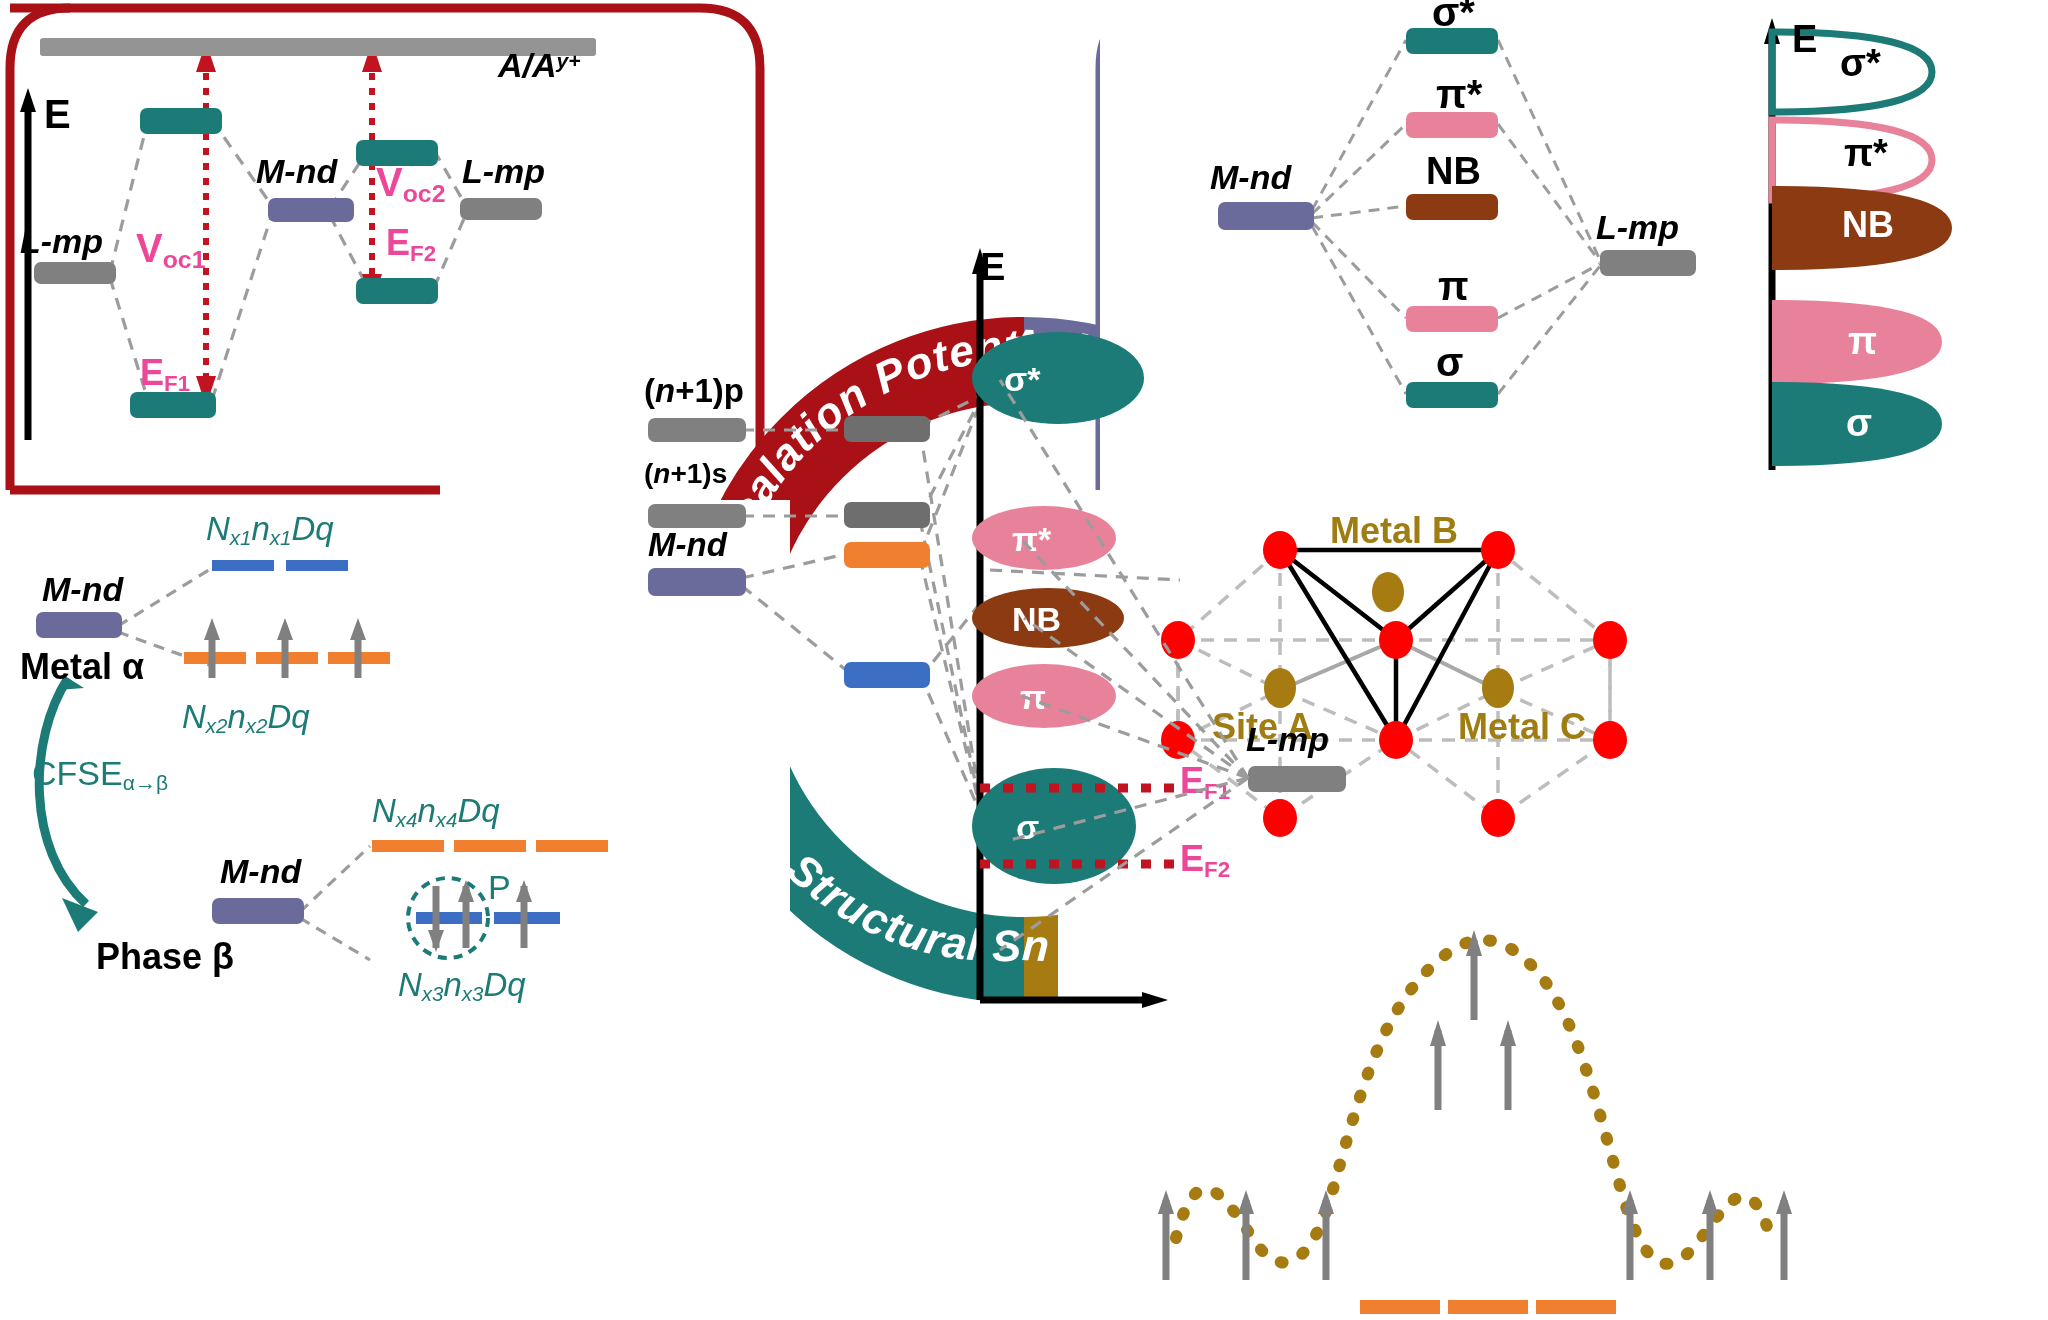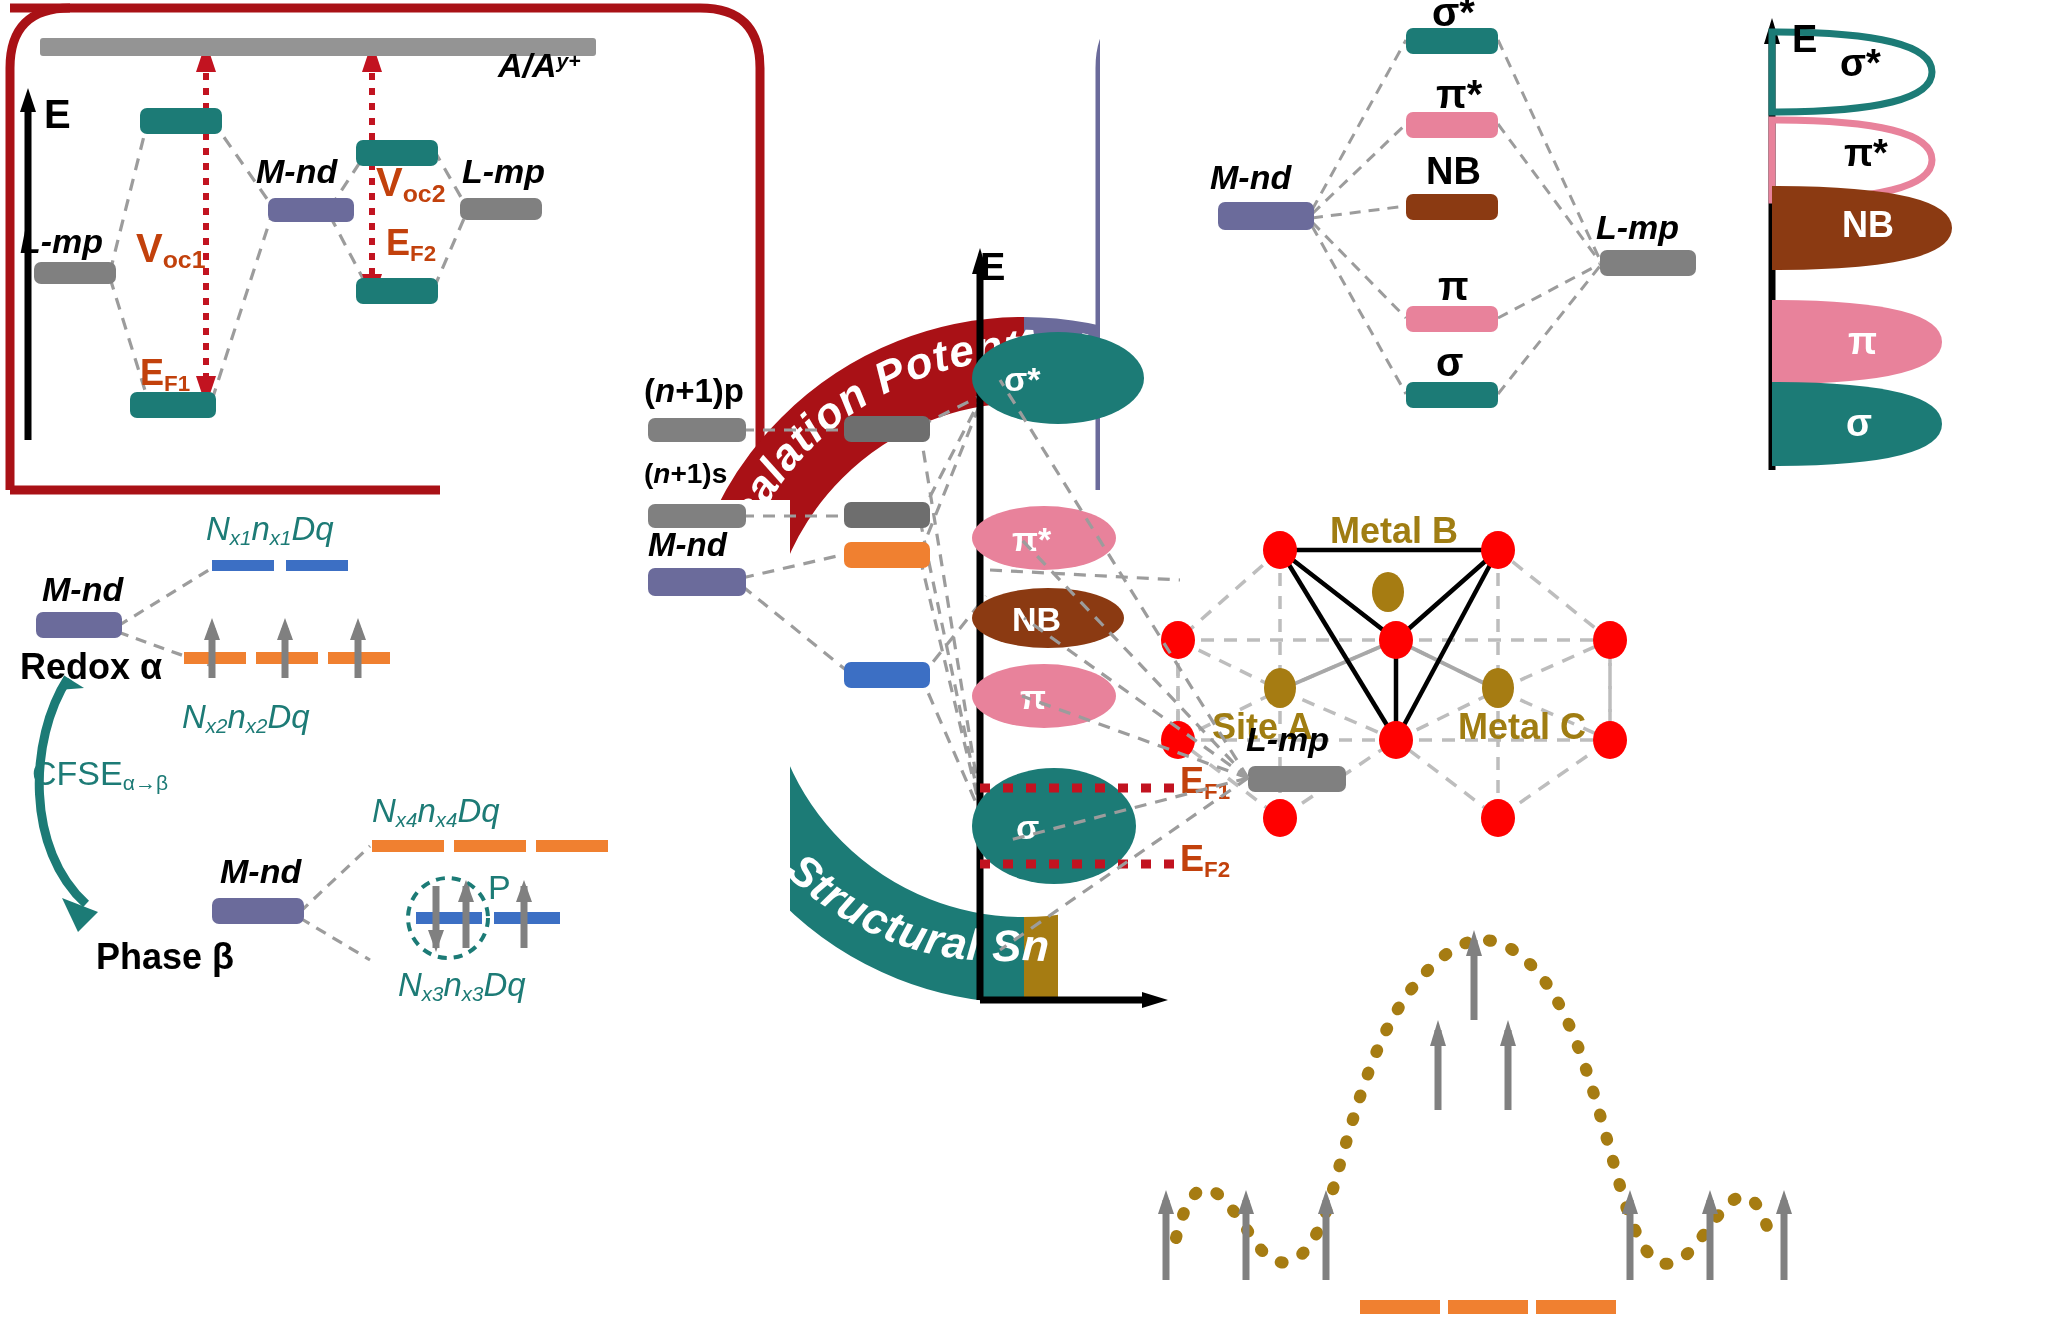--- a/index.html
+++ b/index.html
@@ -6,21 +6,21 @@
   body{width:2048px;height:1320px;position:relative;overflow:hidden;
        font-family:"Liberation Sans",sans-serif;}
   .panel{position:absolute;background:#fff;box-sizing:border-box;}
   .lbl{position:absolute;white-space:nowrap;font-weight:bold;color:#000;}
   .ital{font-style:italic;}
   .bar{position:absolute;border-radius:7px;}
   .flat{position:absolute;}
   svg{position:absolute;top:0;left:0;overflow:visible;}
   .ringtxt{font-family:"Liberation Sans",sans-serif;font-weight:bold;
            font-style:italic;fill:#fff;font-size:44px;letter-spacing:1px;}
-  .redtxt{color:#c2410c;font-weight:bold;}
+  .redtxt{color:#ec4899;font-weight:bold;}
   .tealtxt{color:#1d7b76;font-weight:normal;}
   .goldtxt{color:#a07d12;font-weight:bold;}
   .sub{font-size:.62em;vertical-align:-0.25em;}
   .sup{font-size:.62em;vertical-align:0.45em;}
   .elltxt{position:absolute;color:#fff;font-weight:bold;font-size:34px;}
 </style>
 </head>
 <body>
 
 <svg width="2048" height="1320">
@@ -213,21 +213,21 @@
       <line x1="436" y1="386" x2="436" y2="448"></line>
       <line x1="466" y1="448" x2="466" y2="386"></line>
       <line x1="524" y1="448" x2="524" y2="386"></line>
     </g>
     <polygon points="436,452 428,430 444,430" fill="#808080"></polygon>
     <polygon points="466,380 458,402 474,402" fill="#808080"></polygon>
     <polygon points="524,380 516,402 532,402" fill="#808080"></polygon>
   </svg>
 
   <div class="lbl ital" style="left:42px;top:70px;font-size:34px;"><span>M-nd</span></div>
-  <div class="lbl" style="left:20px;top:146px;font-size:36px;">Redox α</div>
+  <div class="lbl" style="left:20px;top:146px;font-size:36px;">Metal α</div>
   <div class="lbl tealtxt ital" style="left:206px;top:10px;font-size:33px;"><span>N</span><span class="sub">x1</span><span>n</span><span class="sub">x1</span><span>Dq</span></div>
   <div class="lbl tealtxt ital" style="left:182px;top:198px;font-size:33px;"><span>N</span><span class="sub">x2</span><span>n</span><span class="sub">x2</span><span>Dq</span></div>
   <div class="lbl tealtxt" style="left:32px;top:254px;font-size:34px;"><span>CFSE</span><span class="sub">α→β</span></div>
   <div class="lbl" style="left:96px;top:388px;font-size:36px;margin-top:48px;">Phase β</div>
   <div class="lbl ital" style="left:220px;top:352px;font-size:34px;"><span>M-nd</span></div>
   <div class="lbl tealtxt ital" style="left:372px;top:292px;font-size:33px;"><span>N</span><span class="sub">x4</span><span>n</span><span class="sub">x4</span><span>Dq</span></div>
   <div class="lbl tealtxt ital" style="left:398px;top:466px;font-size:33px;"><span>N</span><span class="sub">x3</span><span>n</span><span class="sub">x3</span><span>Dq</span></div>
   <div class="lbl tealtxt" style="left:488px;top:368px;font-size:34px;">P</div>
 </div>
 

